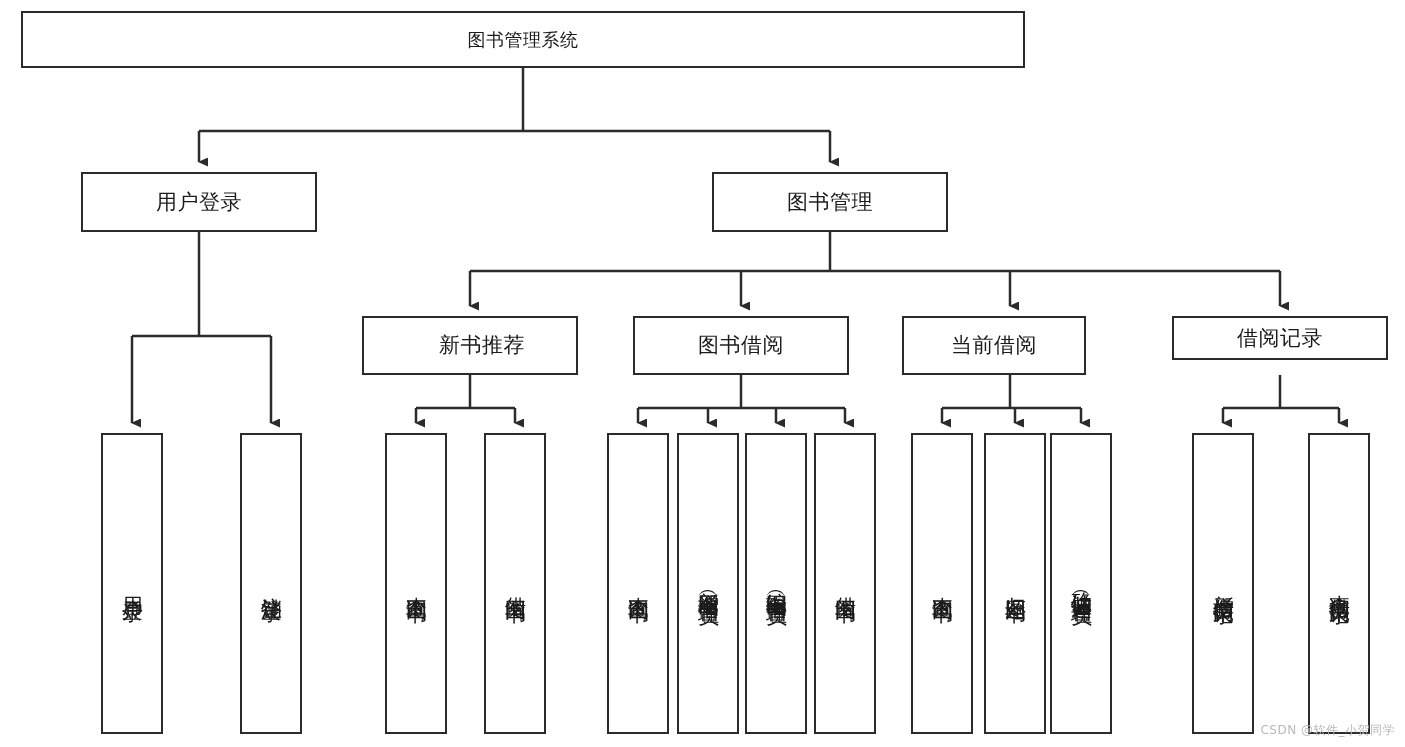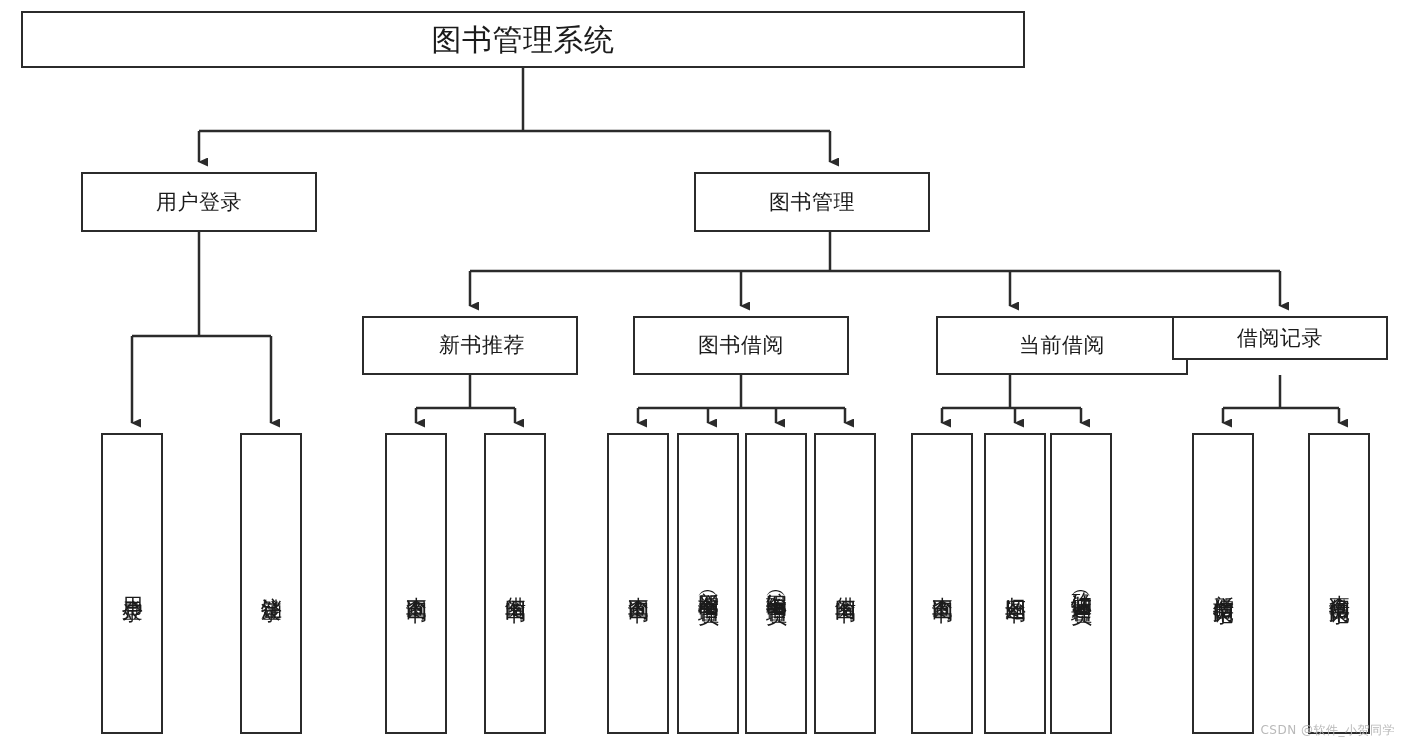--- a/index.html
+++ b/index.html
@@ -52,21 +52,21 @@
   }
   .node.vertical .label {
     writing-mode: vertical-rl;
     text-orientation: upright;
     font-size: 21px;
     letter-spacing: 2px;
     line-height: 1;
     white-space: nowrap;
   }
   .node.root .label {
-    font-size: 30px;
+    font-size: 18px;
   }
   #watermark {
     position: absolute;
     right: 10px;
     bottom: 8px;
     font-size: 12px;
     color: #b9b9b9;
     letter-spacing: 0.5px;
     white-space: nowrap;
     user-select: none;
@@ -120,30 +120,30 @@
       </g>
   </svg>
 
   <div id="nodes-layer">
       <div class="node horizontal root" style="left: 21px; top: 11px; width: 1004px; height: 57px;">
         <span class="label">图书管理系统</span>
       </div>
       <div class="node horizontal" style="left: 81px; top: 172px; width: 236px; height: 60px;">
         <span class="label">用户登录</span>
       </div>
-      <div class="node horizontal" style="left: 694px; top: 172px; width: 236px; height: 60px;">
+      <div class="node horizontal" style="left: 712px; top: 172px; width: 236px; height: 60px;">
         <span class="label">图书管理</span>
       </div>
       <div class="node horizontal" style="left: 362px; top: 316px; width: 216px; height: 59px; padding-left: 24px;">
         <span class="label">新书推荐</span>
       </div>
       <div class="node horizontal" style="left: 633px; top: 316px; width: 216px; height: 59px; justify-content: center;">
         <span class="label">图书借阅</span>
       </div>
-      <div class="node horizontal" style="left: 936px; top: 316px; width: 252px; height: 59px;">
+      <div class="node horizontal" style="left: 902px; top: 316px; width: 184px; height: 59px;">
         <span class="label">当前借阅</span>
       </div>
       <div class="node horizontal" style="left: 1172px; top: 316px; width: 216px; height: 44px;">
         <span class="label">借阅记录</span>
       </div>
       <div class="node vertical" style="left: 101px; top: 433px; width: 62px; height: 301px;">
         <span class="label">用户登录</span>
       </div>
       <div class="node vertical" style="left: 240px; top: 433px; width: 62px; height: 301px;">
         <span class="label">注销登录</span>

